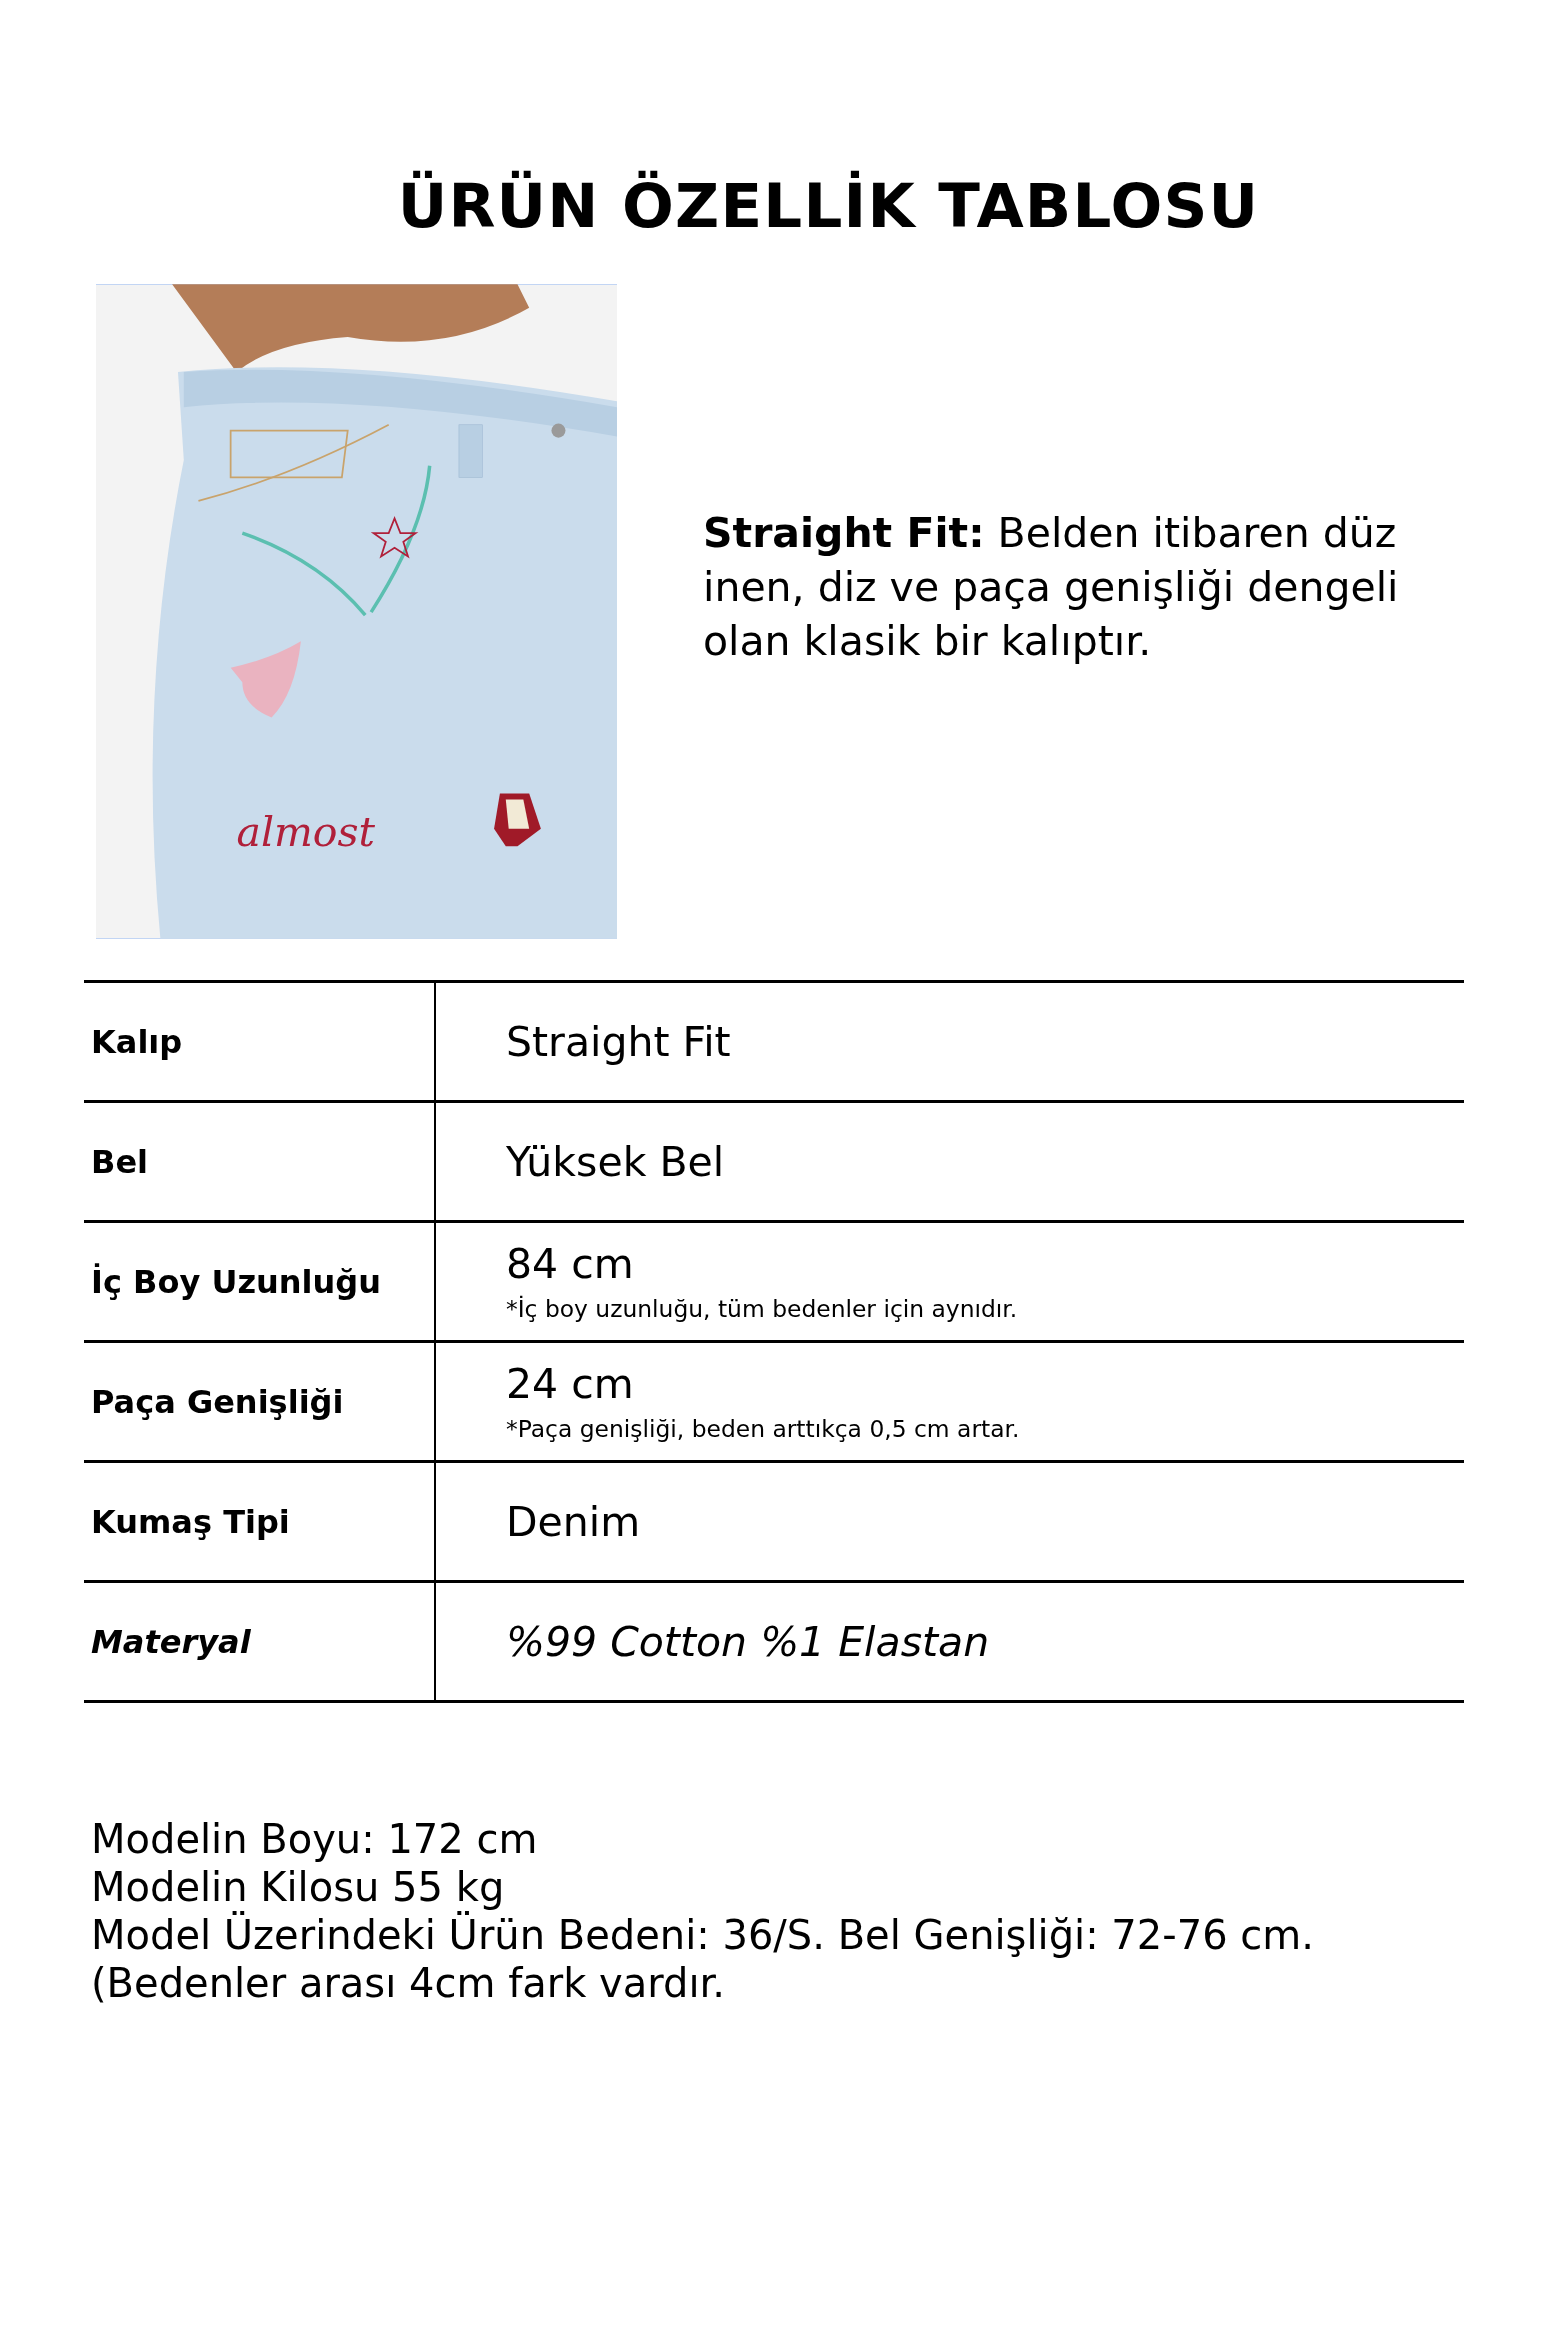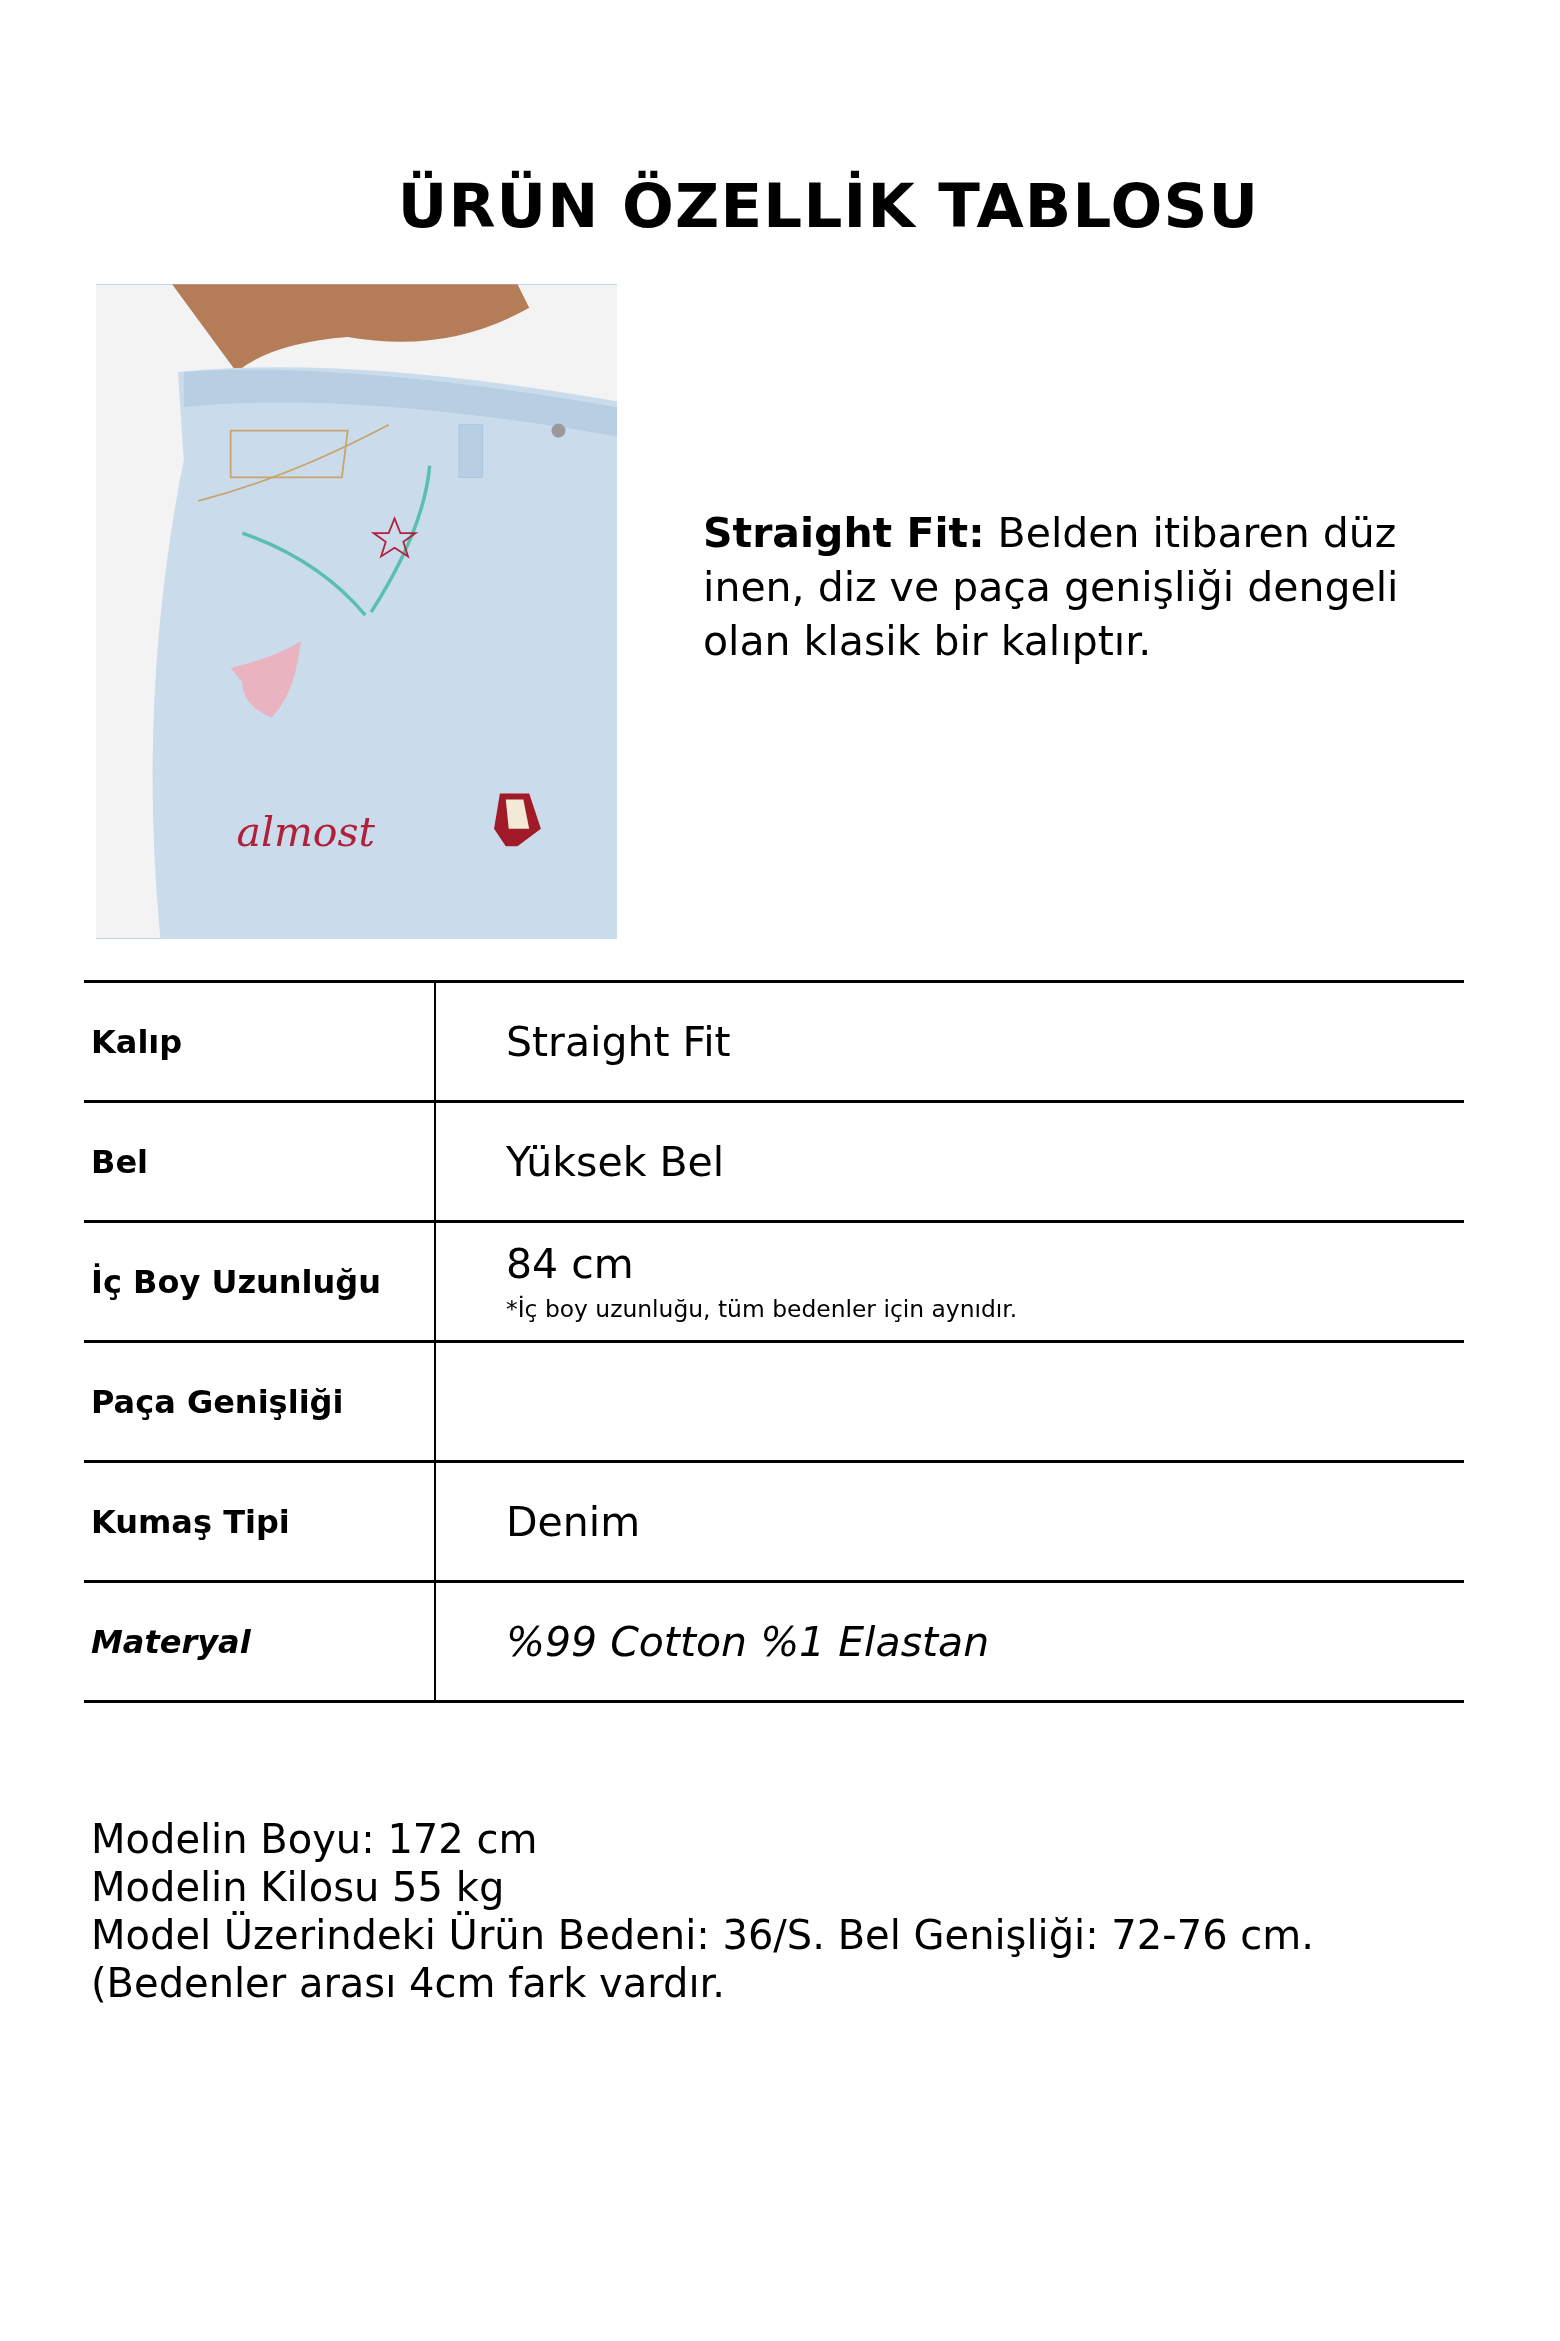--- a/index.html
+++ b/index.html
@@ -65,20 +65,24 @@
     <div class="divider"></div>
     <div class="key">İç Boy Uzunluğu</div>
     <div class="val">
       <span>84 cm</span>
       <span class="note">*İç boy uzunluğu, tüm bedenler için aynıdır.</span>
     </div>
   </div>
   <div class="row">
     <div class="divider"></div>
     <div class="key">Paça Genişliği</div>
+    <div class="val">
+      <span>24 cm</span>
+      <span class="note">*Paça genişliği, beden arttıkça 0,5 cm artar.</span>
+    </div>
   </div>
   <div class="row">
     <div class="divider"></div>
     <div class="key">Kumaş Tipi</div>
     <div class="val">
         <span>Denim</span>
       </div>
   </div>
   <div class="row last">
     <div class="divider"></div>

